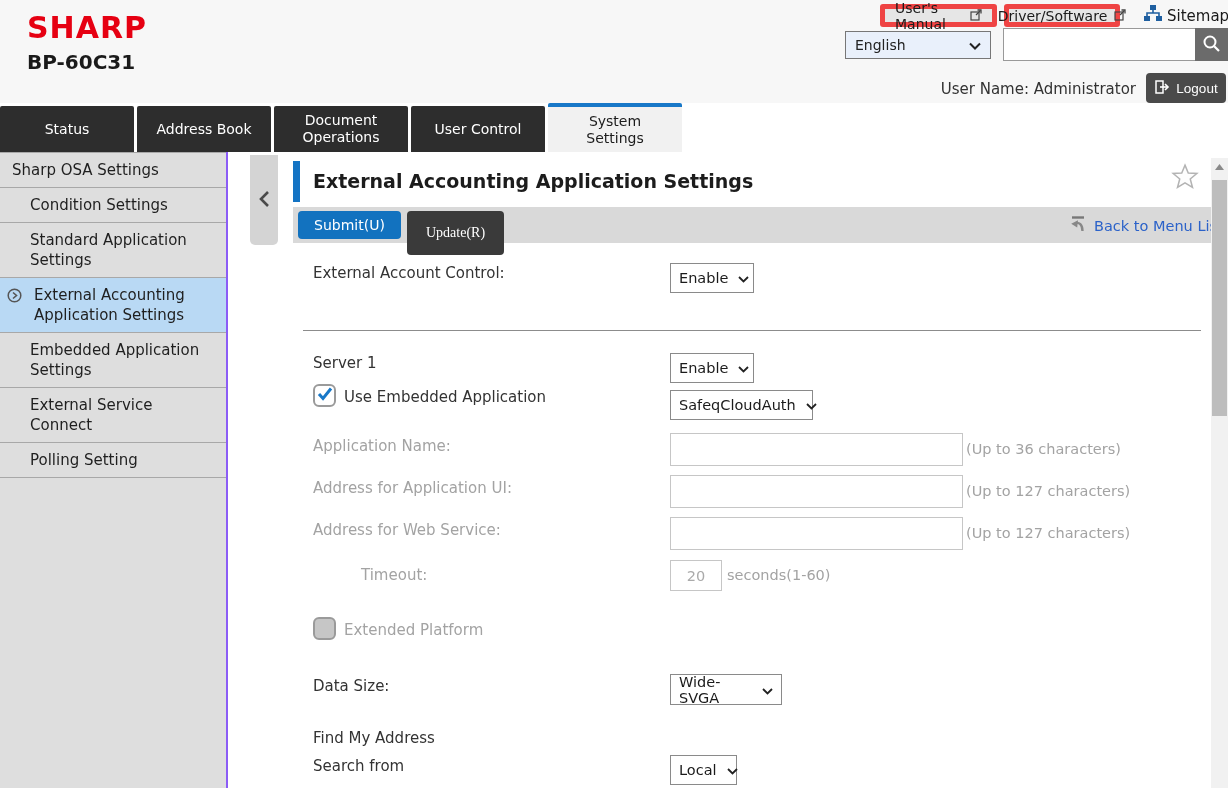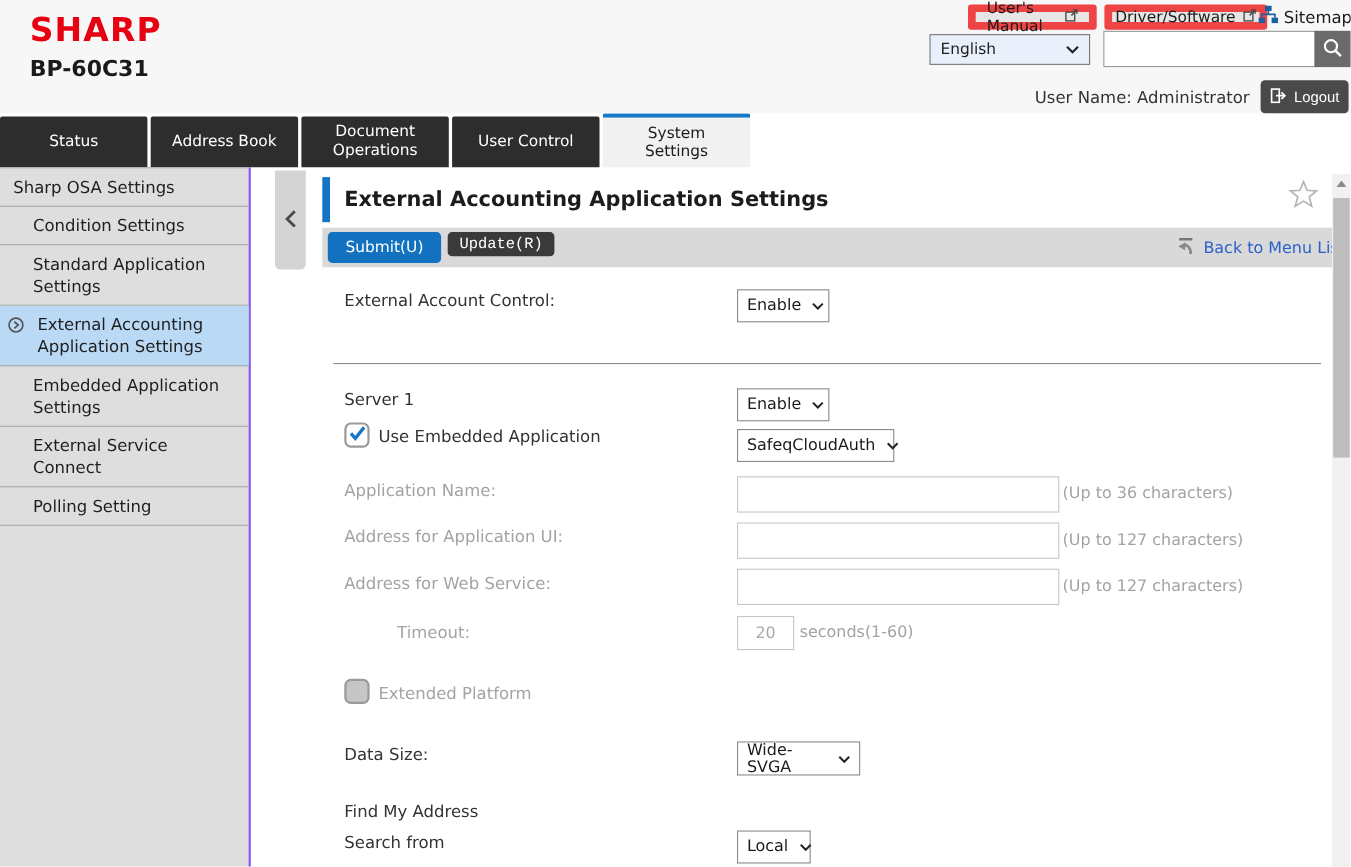--- a/index.html
+++ b/index.html
@@ -9,25 +9,25 @@
     font-family:"DejaVu Sans","Liberation Sans",sans-serif;
     font-size:15px; color:#222; background:#fff;
   }
   .abs { position:absolute; }
 
   
   .header { left:0; top:0; width:1228px; height:103px; background:#f7f7f7;padding-left:30px; }
   .brand { left:27px; top:10px; font-size:30px; font-weight:bold; color:#e60012; letter-spacing:1px; }
   .model { left:27px; top:50px; font-size:20px; font-weight:bold; color:#1a1a1a; }
   .hdr-btn {
-    top:4px; height:23px; background:#e6e6e6; border:7px solid #ef4444; border-radius:3px;
+    top:4px; height:23px; background:#e6e6e6; border:5px solid #ef4444; border-radius:3px;
     font-size:14px; color:#1a1a1a; display:flex; align-items:center; gap:7px; padding:0 10px; cursor:pointer;
   }
   .btn-manual { left:880px; width:117px; justify-content:center; }
-  .btn-driver { left:1004px; width:148px; justify-content:center; }
+  .btn-driver { left:1004px; width:116px; justify-content:center; }
   .sitemap { left:1144px; top:4px; height:23px; display:flex; align-items:center; gap:5px; font-size:15px; color:#1a1a1a; cursor:pointer; }
   .lang-select {
     left:845px; top:31px; width:146px; height:28px; background:#e9f0fb; border:1px solid #777;
     display:flex; align-items:center; font-size:14px; padding:0 9px; cursor:pointer;
   }
   .lang-select .chev { margin-left:auto; }
   .search-input {
     left:1003px; top:28px; width:193px; height:33px; border:1px solid #999; background:#fff;
     font-family:inherit; font-size:15px; padding:0 8px; outline:none;
   }
@@ -67,22 +67,22 @@
   
   .title-bar { left:293px; top:161px; width:7px; height:41px; background:#1474c4; }
   .page-title { left:313px; top:170px; font-size:19px; font-weight:bold; color:#1c1c1c; }
   .fav-star { left:1170px; top:162px; cursor:pointer; }
   .toolbar { left:293px; top:207px; width:918px; height:36px; background:#d9d9d9; }
   .btn-submit {
     left:298px; top:211px; width:103px; height:28px; background:#1272bf; color:#fff;
     border:none; border-radius:4px; font-size:14px; font-family:inherit; cursor:pointer;
   }
   .btn-update {
-    left:407px; top:211px; width:97px; height:22px; background:#3a3a3a; color:#fff;
-    border:none; border-radius:4px; font-size:14px; font-family:Liberation Mono, monospace; cursor:pointer;
+    left:407px; top:211px; width:97px; height:44px; background:#3a3a3a; color:#fff;
+    border:none; border-radius:4px; font-size:14px; font-family:Liberation Serif, serif; cursor:pointer;
   }
   .back-link { left:1068px; top:214px; display:flex; align-items:center; gap:6px; color:#2b62c9; font-size:14.5px; cursor:pointer; }
 
   .flabel { font-size:15px; color:#333; }
   .flabel.dis, .fnote.dis { color:#a3a3a3; }
   .fnote { font-size:14.5px; color:#a3a3a3; }
   .fake-select {
     background:#fff; border:1px solid #8a8a8a; display:flex; align-items:center;
     font-size:14.5px; color:#1b1b1b; padding:0 8px; gap:10px; cursor:pointer;
   }

